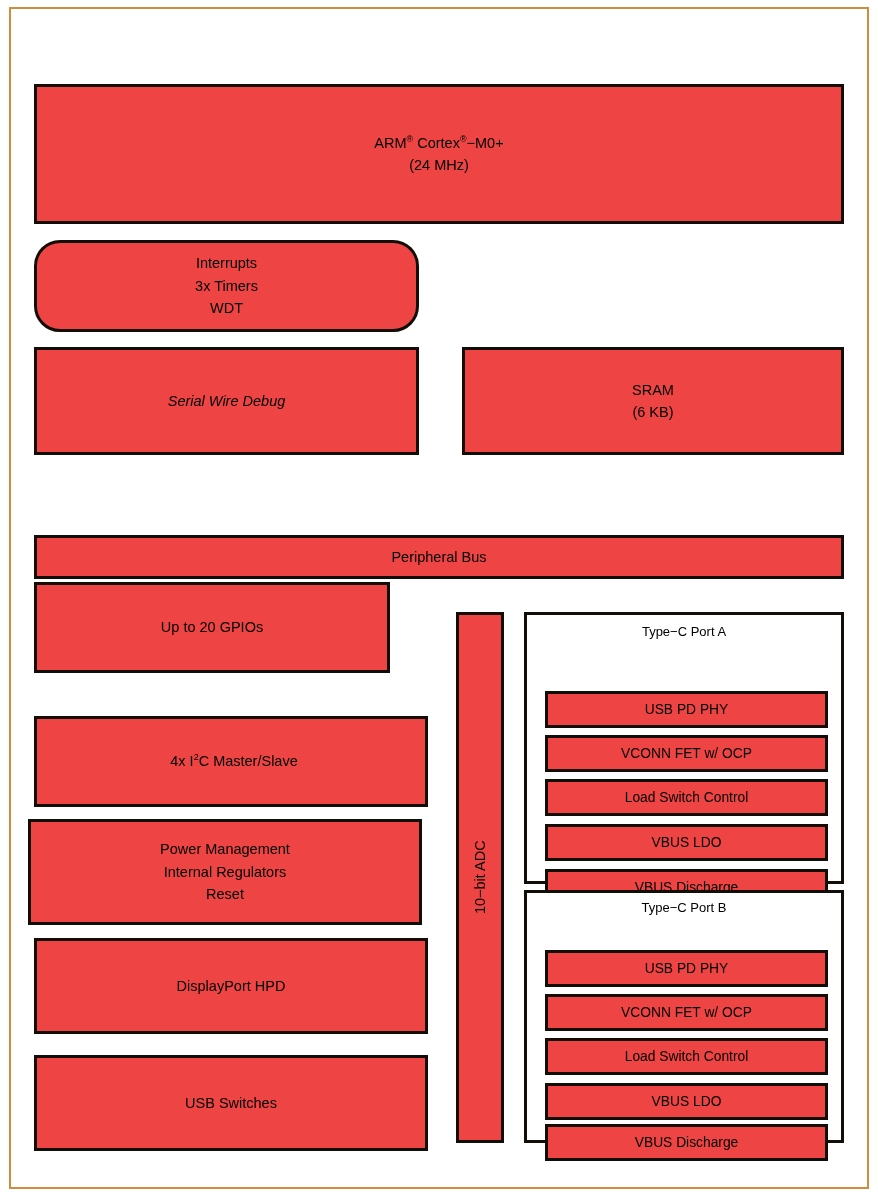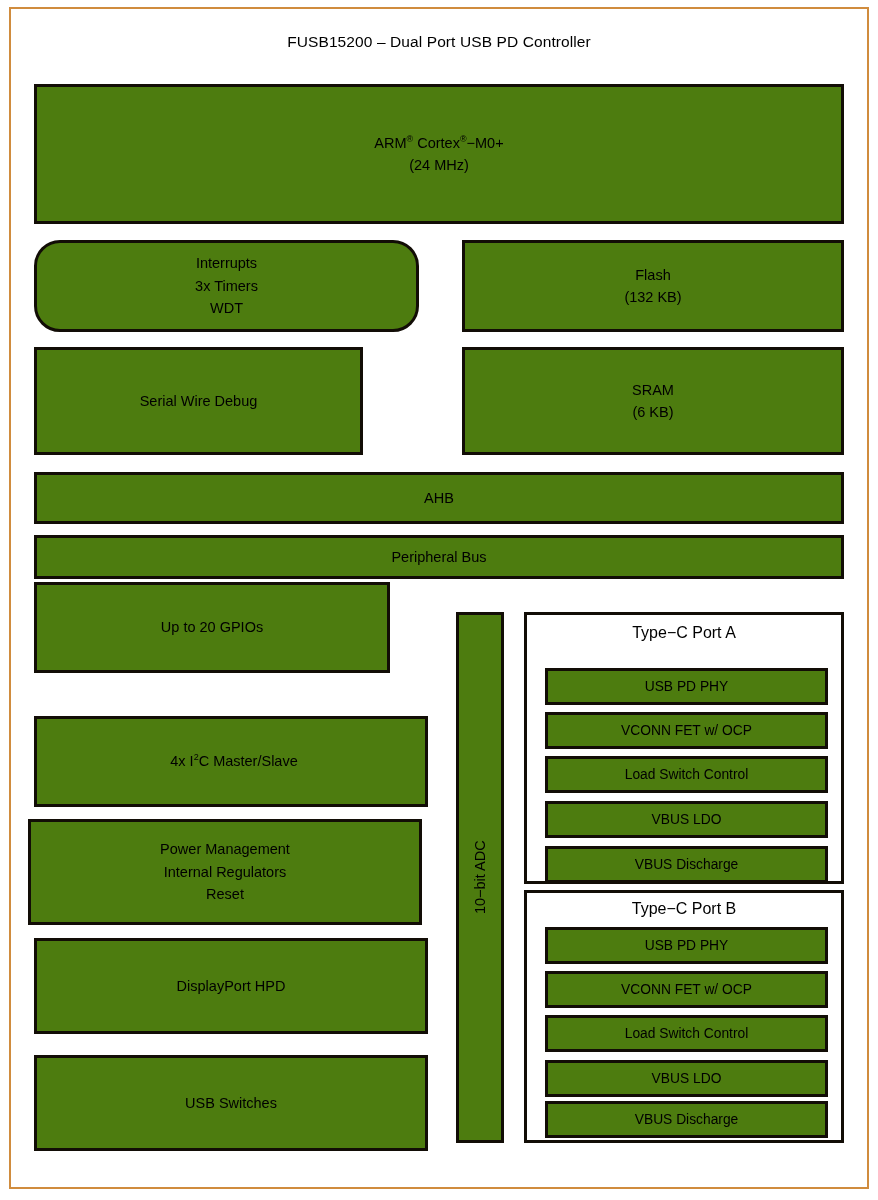--- a/index.html
+++ b/index.html
@@ -47,106 +47,96 @@
     width: 854px;
     text-align: center;
     font-size: 15.5px;
     color: #000000;
     letter-spacing: 0.1px;
   }
 
   
   .blk {
     position: absolute;
-    background: #4d7c0f;
+    background: #ef4444;
     border: 3px solid #120d06;
     display: flex;
     align-items: center;
     justify-content: center;
     text-align: center;
     color: #000000;
     font-size: 14.5px;
     line-height: 1.55;
   }
 
-  .blk.small { font-size: 13.8px; }
+  .blk.small { font-size: 13.8px; margin-top: 23px; }
 
   
   .port-panel {
     position: absolute;
     background: #ffffff;
     border: 3px solid #120d06;
   }
   .port-title {
     position: absolute;
     left: 0;
     width: 100%;
     text-align: center;
-    font-size: 16px;
+    font-size: 13px;
     color: #000000;
   }
 
   
   .vert-label {
     transform: rotate(-90deg);
     white-space: nowrap;
     font-size: 14.5px;
   }
 
   sup { font-size: 0.62em; vertical-align: super; line-height: 0; }
 </style>
 </head>
 <body>
 
 <div id="diagram-root">
   <div class="outer-frame"></div>
 
   <div class="canvas">
 
-    <div class="diagram-title">FUSB15200 – Dual Port USB PD Controller</div>
 
     <div class="blk" style="left:22px; top:74px; width:810px; height:140px;">
       <div>
         <span>ARM</span><sup>®</sup><span> Cortex</span><sup>®</sup><span>−M0+</span>
         <br>
         <span>(24 MHz)</span>
       </div>
     </div>
 
     <div class="blk" style="left:22px; top:230px; width:385px; height:92px;border-radius:26px;">
       <div>
         <span>Interrupts</span><br>
         <span>3x Timers</span><br>
         <span>WDT</span>
       </div>
     </div>
 
-    <div class="blk" style="left:450px; top:230px; width:382px; height:92px;">
-      <div>
-        <span>Flash</span><br>
-        <span>(132 KB)</span>
-      </div>
-    </div>
-
-    <div class="blk" style="left:22px; top:337px; width:329px; height:108px;">
+
+    <div class="blk" style="left:22px; top:337px; width:385px; height:108px;font-style:italic;">
       <div>
         <span>Serial Wire Debug</span>
       </div>
     </div>
 
     <div class="blk" style="left:450px; top:337px; width:382px; height:108px;">
       <div>
         <span>SRAM</span><br>
         <span>(6 KB)</span>
       </div>
     </div>
 
-    <div class="blk" style="left:22px; top:462px; width:810px; height:52px;">
-      <span>AHB</span>
-    </div>
 
     <div class="blk" style="left:22px; top:525px; width:810px; height:44px;">
       <span>Peripheral Bus</span>
     </div>
 
     <div class="blk" style="left:22px; top:572px; width:356px; height:91px;">
       <span>Up to 20 GPIOs</span>
     </div>
 
     <div class="blk" style="left:22px; top:706px; width:394px; height:91px;padding-left:6px;">

